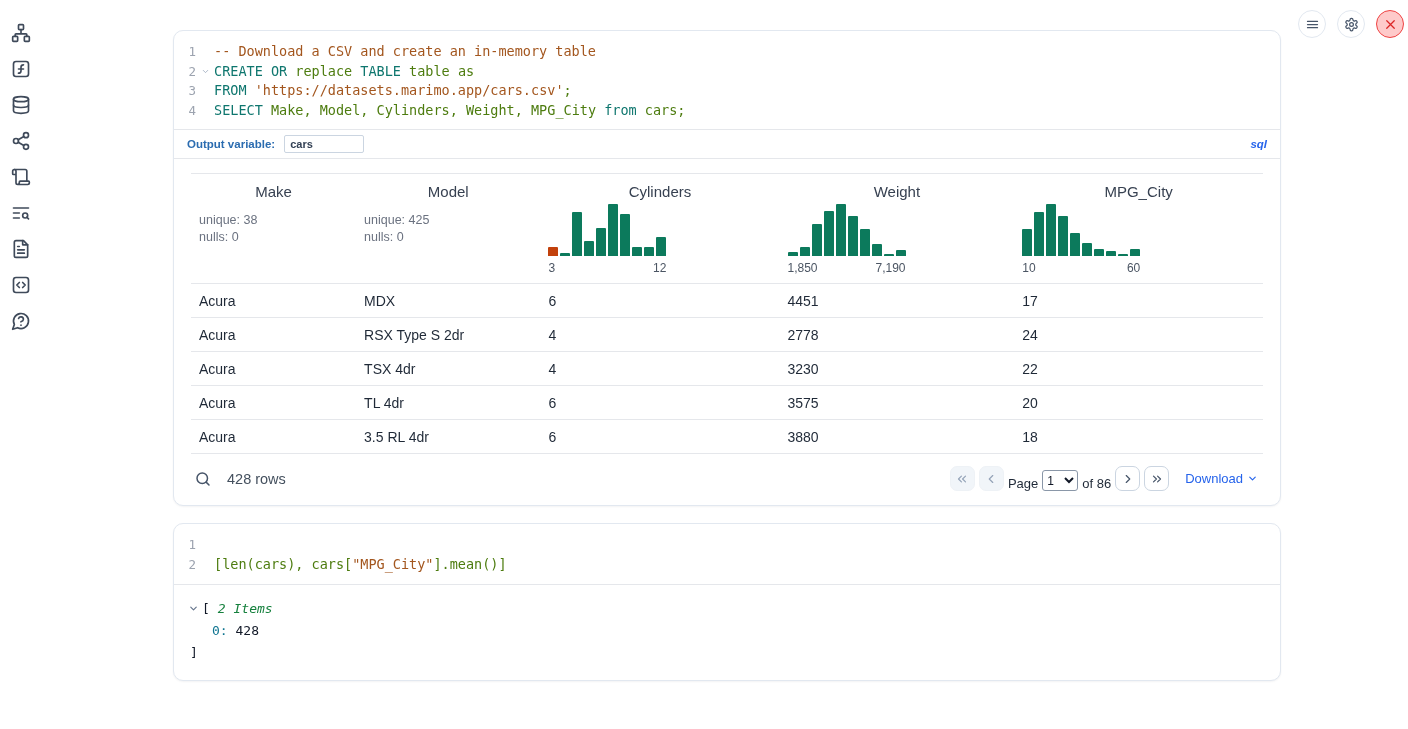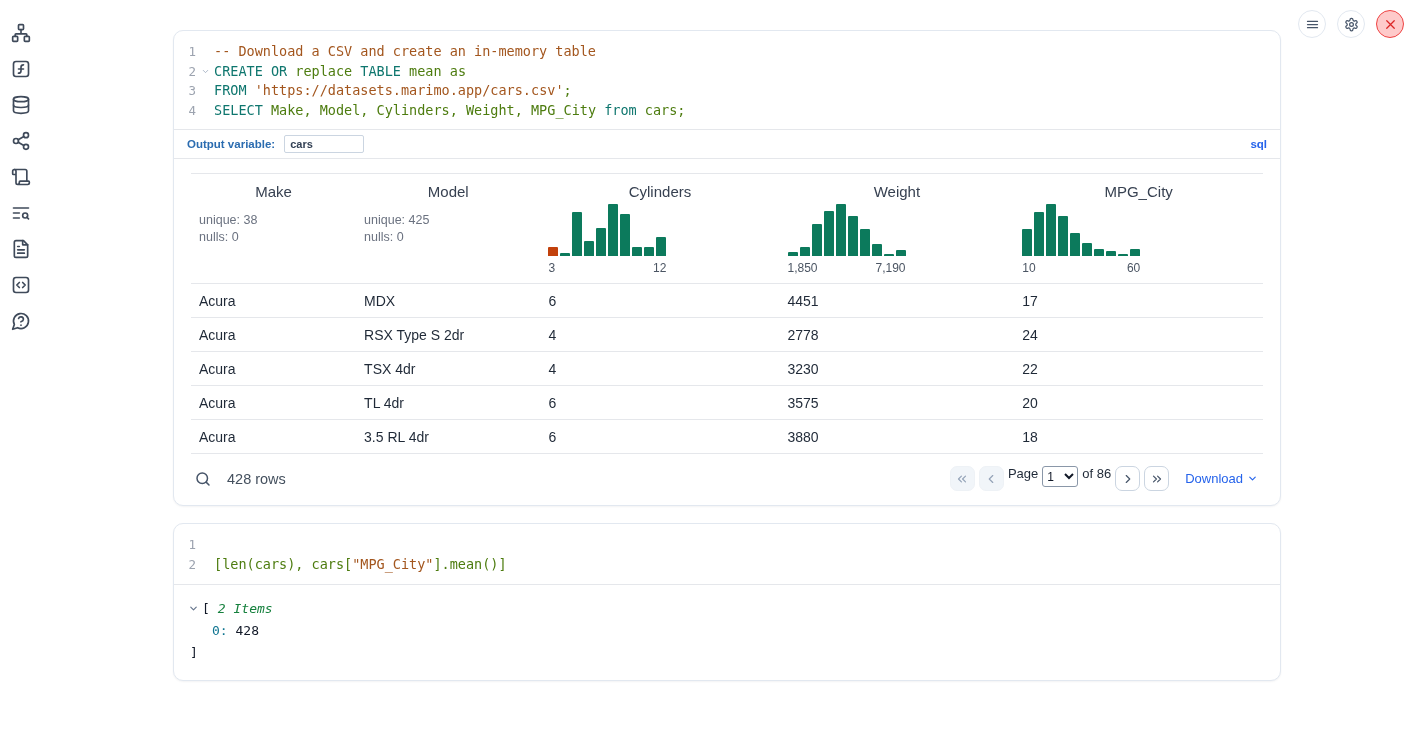--- a/index.html
+++ b/index.html
@@ -57,21 +57,21 @@
     display: flex; align-items: center; gap: 9px;
     border-top: 1px solid #e5e7eb; border-bottom: 1px solid #e5e7eb;
     padding: 5px 13px;
   }
   .outvar-label { color: #2b6cb0; font-size: 11.5px; font-weight: 700; }
   .outvar input {
     width: 80px; height: 18px; border: 1px solid #cbd5e1; border-radius: 2px;
     font-family: "Liberation Sans", sans-serif;
     font-size: 11px; font-weight: 700; color: #334155; padding: 0 5px;
   }
-  .lang-badge { margin-left: auto; color: #2563eb; font-size: 11.5px; font-weight: 700; }
+  .lang-badge { margin-left: auto; color: #2563eb; font-size: 11.5px; font-weight: 700; font-style: italic; }
   
   .table-section { padding: 14px 17px 0; }
   table { width: 100%; border-collapse: collapse; table-layout: fixed; border-top: 1px solid #e5e7eb; }
   th.col-name {
     text-align: center; font-weight: 400; color: #374151; font-size: 15px;
     padding: 9px 8px 0;
   }
   td.col-stats { padding: 4px 8px 0; vertical-align: top; }
   .stats-text { color: #6b7280; font-size: 12.5px; line-height: 17px; padding-top: 8px; }
   .hist-wrap { display: flex; flex-direction: column; justify-content: flex-end; }
@@ -83,21 +83,21 @@
   }
   thead tr.stats-row td { border-bottom: 1px solid #e5e7eb; }
   tbody td {
     font-size: 14px; color: #1f2937; padding: 8.5px 8px;
     border-bottom: 1px solid #e5e7eb;
   }
   
   .table-footer { display: flex; align-items: center; padding: 12px 22px 14px 20px; }
   .search-icon { width: 18px; height: 18px; color: #475569; cursor: pointer; }
   .rows-count { color: #44505e; font-size: 14.5px; margin-left: 15px; }
-  .pager { margin-left: auto; display: flex; align-items: flex-start; gap: 4px; }
+  .pager { margin-left: auto; display: flex; align-items: flex-end; gap: 4px; }
   .pg-btn {
     width: 25px; height: 25px; border-radius: 7px; cursor: pointer;
     display: flex; align-items: center; justify-content: center; color: #475569;
   }
   .pg-btn svg { width: 14px; height: 14px; }
   .pg-btn.soft { background: #f1f5f9; border: 1px solid #eef2f6; color: #94a3b8; }
   .pg-btn.hard { background: #fff; border: 1px solid #cbd5e1; }
   .page-label { font-size: 13px; color: #1f2937; }
   .page-select {
     height: 21px; min-width: 36px; border: 1px solid #8a97a8; border-radius: 3px;
@@ -209,21 +209,21 @@
     </div>
   </div>
 
 <div class="main">
 
   <div class="cell">
     <div class="code" id="sql-code">
         <div class="code-line"><span class="gutter">1</span><span class="fold-col"></span><span><span class="tok-comment">-- Download a CSV and create an in-memory table</span></span></div>
         <div class="code-line"><span class="gutter">2</span><span class="fold-col"><svg viewBox="0 0 24 24" fill="none" stroke="currentColor" stroke-width="2" stroke-linecap="round" stroke-linejoin="round">
               <path d="m6 9 6 6 6-6"></path>
-            </svg></span><span><span class="tok-kw">CREATE</span><span class="tok-pl"> </span><span class="tok-kw">OR</span><span class="tok-pl"> replace </span><span class="tok-kw">TABLE</span><span class="tok-pl"> mean as</span></span></div>
+            </svg></span><span><span class="tok-kw">CREATE</span><span class="tok-pl"> </span><span class="tok-kw">OR</span><span class="tok-pl"> replace </span><span class="tok-kw">TABLE</span><span class="tok-pl"> table as</span></span></div>
         <div class="code-line"><span class="gutter">3</span><span class="fold-col"></span><span><span class="tok-kw">FROM</span><span class="tok-pl"> </span><span class="tok-str">'https://datasets.marimo.app/cars.csv'</span><span class="tok-pl">;</span></span></div>
         <div class="code-line"><span class="gutter">4</span><span class="fold-col"></span><span><span class="tok-kw">SELECT</span><span class="tok-pl"> Make, Model, Cylinders, Weight, MPG_City </span><span class="tok-kw">from</span><span class="tok-pl"> cars;</span></span></div>
       </div>
     <div class="outvar">
       <span class="outvar-label">Output variable:</span>
       <input class="outvar-input" value="cars" style="">
       <span class="lang-badge">sql</span>
     </div>
     <div class="table-section">
       <table id="data-table">

